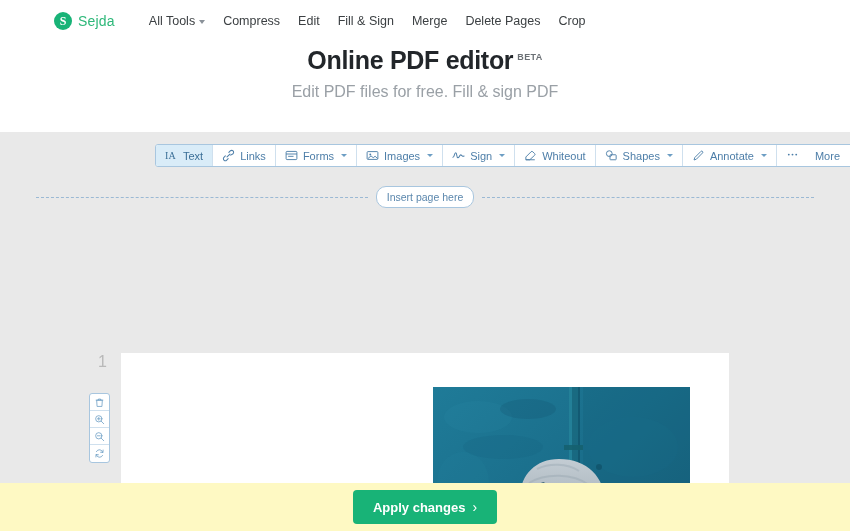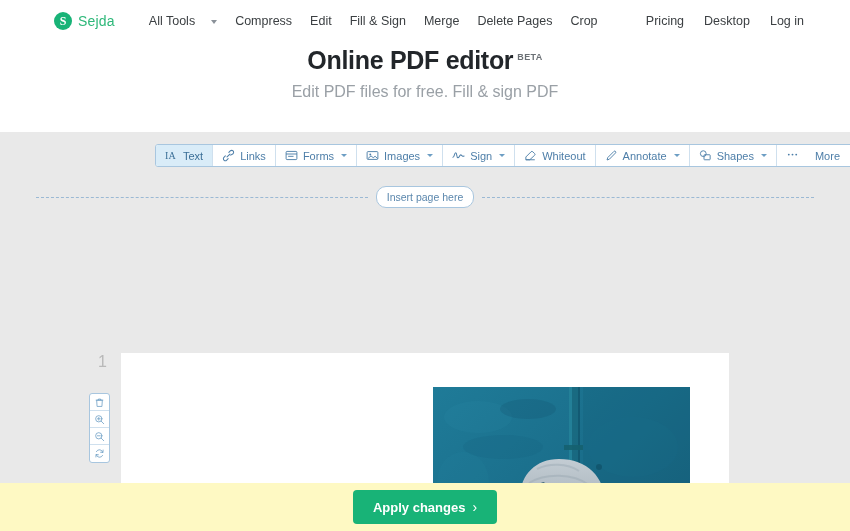--- a/index.html
+++ b/index.html
@@ -26,21 +26,21 @@
     display: flex; align-items: center; justify-content: center;
     font-family: "Liberation Serif", serif;
   }
   .brand-name {
     margin-left: 6px; color: #2eb87a;
     font-size: 14px; letter-spacing: .2px;
   }
   .nav-main { display: flex; align-items: center; margin-left: 34px; gap: 18px; }
   .nav-link {
     font-size: 12.5px; color: #3c4043; white-space: nowrap;
-    display: flex; align-items: center; gap: 16px; cursor: pointer;
+    display: flex; align-items: center; gap: 4px; cursor: pointer;
   }
   .caret-dn {
     display: inline-block; width: 0; height: 0;
     border-left: 3.5px solid transparent;
     border-right: 3.5px solid transparent;
     border-top: 4px solid #8a9199;
     position: relative; top: 1px;
   }
   .nav-right {
     position: absolute; right: 46px; top: 0; height: 42px;
@@ -209,25 +209,20 @@
         <span class="caret-dn"></span>
       </div>
       <div class="nav-link">Compress</div>
       <div class="nav-link">Edit</div>
       <div class="nav-link">Fill &amp; Sign</div>
       <div class="nav-link">Merge</div>
       <div class="nav-link">Delete Pages</div>
       <div class="nav-link">Crop</div>
     </div>
 
-    <div class="nav-right">
-      <div class="nav-link">Pricing</div>
-      <div class="nav-link">Desktop</div>
-      <div class="nav-link">Log in</div>
-    </div>
   </div>
 
   <div class="hero">
     <div class="hero-title">
       <span>Online PDF editor</span><span class="hero-beta">BETA</span>
     </div>
     <div class="hero-sub">Edit PDF files for free. Fill &amp; sign PDF</div>
   </div>
 
   <div class="editor">
@@ -294,36 +289,36 @@
           <svg viewBox="0 0 14 14" width="13" height="13" fill="none" stroke="#4d7ea8" stroke-width="1" stroke-linejoin="round">
             <path d="M2 11.6 L2 8.6 L7.6 3 a1.3 1.3 0 0 1 1.9 0 L11.4 4.9 a1.3 1.3 0 0 1 0 1.9 L6.2 11.6 Z"></path>
             <line x1="2" y1="11.6" x2="11.6" y2="11.6"></line>
           </svg>
         </span>
         <span>Whiteout</span>
       </div>
 
       <div class="tool">
         <span class="ticon">
-          <svg viewBox="0 0 14 14" width="13" height="13" fill="none" stroke="#4d7ea8" stroke-width="1" stroke-linejoin="round">
-            <path d="M2.2 11.8 L3 9.2 L9.6 2.6 a1.2 1.2 0 0 1 1.7 1.7 L4.7 11 Z"></path>
-          </svg>
-        </span>
-        <span>Annotate</span>
-        <span class="tcaret"></span>
-      </div>
-
-      <div class="tool">
-        <span class="ticon">
           <svg viewBox="0 0 14 14" width="13" height="13" fill="none" stroke="#4d7ea8" stroke-width="1">
             <circle cx="4.6" cy="5" r="3.1"></circle>
             <rect x="5.4" y="6.2" width="6.6" height="5.4" rx=".6"></rect>
           </svg>
         </span>
         <span>Shapes</span>
+        <span class="tcaret"></span>
+      </div>
+
+      <div class="tool">
+        <span class="ticon">
+          <svg viewBox="0 0 14 14" width="13" height="13" fill="none" stroke="#4d7ea8" stroke-width="1" stroke-linejoin="round">
+            <path d="M2.2 11.8 L3 9.2 L9.6 2.6 a1.2 1.2 0 0 1 1.7 1.7 L4.7 11 Z"></path>
+          </svg>
+        </span>
+        <span>Annotate</span>
         <span class="tcaret"></span>
       </div>
 
       <div class="tool">
         <span class="ticon">
           <svg viewBox="0 0 14 14" width="13" height="13">
             <circle cx="3" cy="6" r="1" fill="#4d7ea8"></circle>
             <circle cx="7" cy="6" r="1" fill="#4d7ea8"></circle>
             <circle cx="11" cy="6" r="1" fill="#4d7ea8"></circle>
           </svg>

